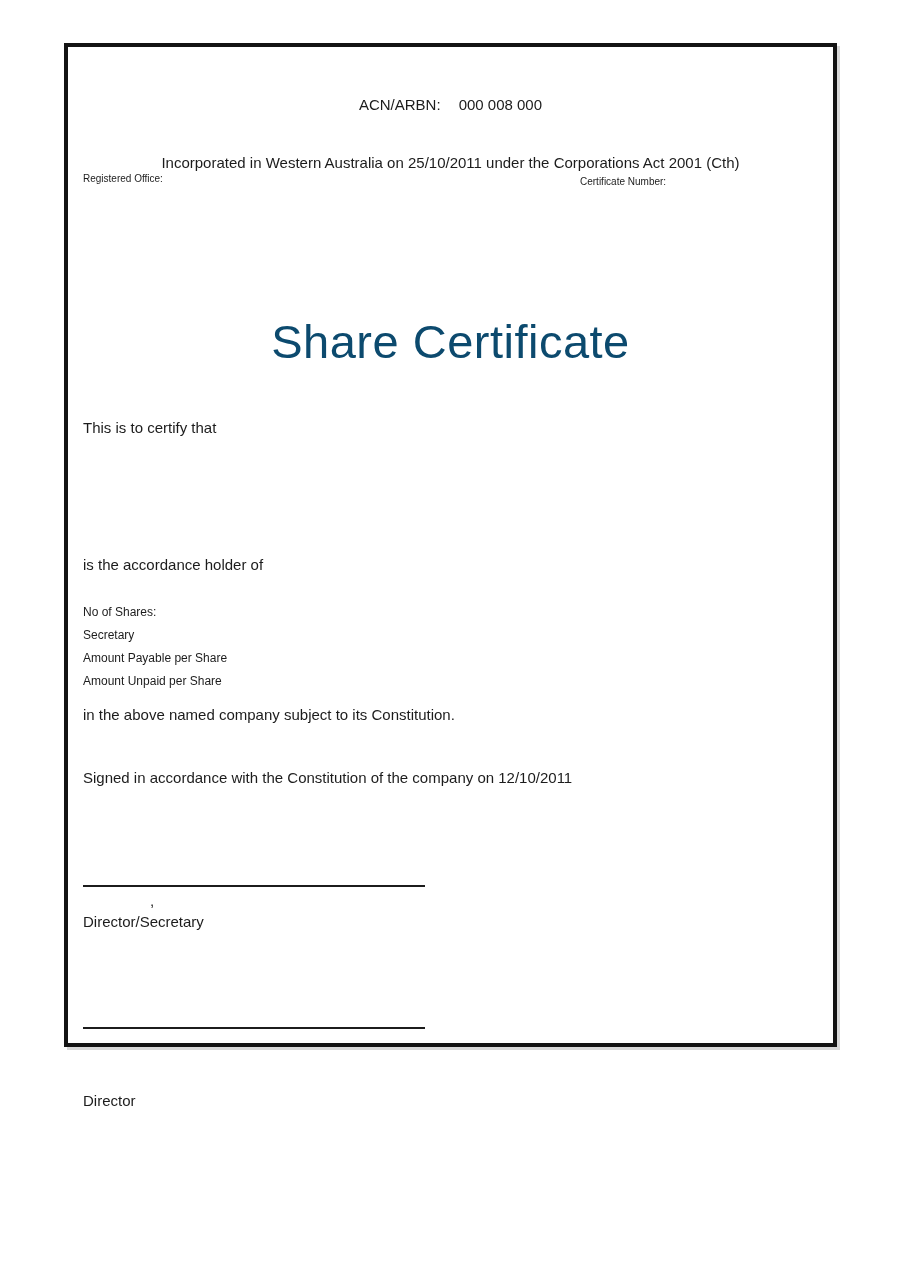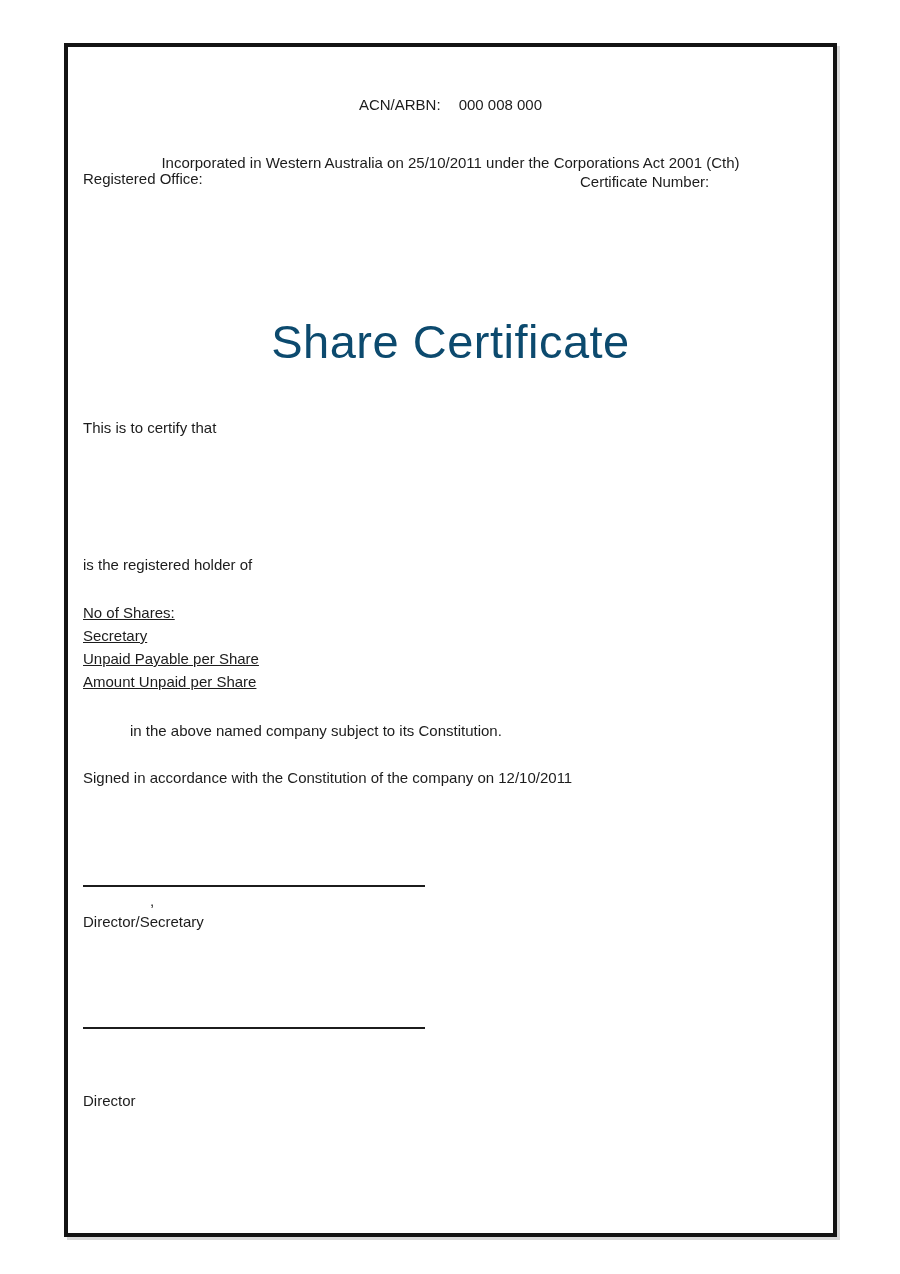--- a/index.html
+++ b/index.html
@@ -6,51 +6,51 @@
   html, body {
     width: 900px; height: 1274px;
     background: #ffffff;
     font-family: "Liberation Sans", "DejaVu Sans", sans-serif;
     color: #1c1c1c;
     position: relative;
   }
   .certificate {
     position: absolute;
     left: 64px; top: 43px;
-    width: 773px; height: 1194px;
+    width: 773px; height: 1004px;
     border: 4px solid #141414;
     background: #ffffff;
     box-shadow: 3px 3px 0 rgba(0,0,0,0.15);
   }
   .abs { position: absolute; }
   .center-row {
     left: 0; right: 0;
     display: flex; justify-content: center;
     font-size: 15px; line-height: 18px;
     white-space: nowrap;
   }
   .acn-row { top: 49px; gap: 18px; }
   .inc-row { top: 72px; margin-top: 35px; }
-  .label { font-size: 15px; line-height: 18px; white-space: nowrap; }
+  .label { font-size: 10px; line-height: 18px; white-space: nowrap; }
   .reg-office { left: 15px; top: 123px; }
   .cert-number { left: 512px; top: 126px; }
   .title {
     left: 0; right: 0; top: 266px;
     text-align: center;
     font-size: 47px;
     line-height: 58px;
     letter-spacing: 0.5px;
     color: #0c4a6e;
   }
   .body-line { left: 15px; font-size: 15px; line-height: 19px; white-space: nowrap; }
   .certify    { top: 371px; }
   .holder     { top: 508px; }
   .shares     { top: 554px; }
-  .shares div { font-size: 15px; line-height: 23px; white-space: nowrap; text-decoration: underline; }
-  .company    { top: 674px; margin-left: 47px; }
+  .shares div { font-size: 12px; line-height: 23px; white-space: nowrap; }
+  .company    { top: 658px; }
   .signed     { top: 721px; }
   .sig-line {
     left: 15px; width: 342px; height: 0;
     border-top: 2px solid #1c1c1c;
   }
   .sig-line-1 { top: 838px; }
   .sig-line-2 { top: 980px; }
   .pre-comma  { left: 82px; top: 845px; font-size: 15px; line-height: 18px; }
   .sig-label-1 { top: 865px; }
   .sig-label-2 { top: 1044px; }
@@ -66,26 +66,26 @@
   </div>
   <div class="abs center-row inc-row">Incorporated in Western Australia on 25/10/2011 under the Corporations Act 2001 (Cth)</div>
 
   <div class="abs label reg-office">Registered Office:</div>
   <div class="abs label cert-number">Certificate Number:</div>
 
   <div class="abs title">Share Certificate</div>
 
   <div class="abs body-line certify">This is to certify that</div>
 
-  <div class="abs body-line holder">is the registered holder of</div>
+  <div class="abs body-line holder">is the accordance holder of</div>
 
   <div class="abs body-line shares">
     <div>No of Shares:</div>
     <div>Secretary</div>
-    <div>Unpaid Payable per Share</div>
+    <div>Amount Payable per Share</div>
     <div>Amount Unpaid per Share</div>
   </div>
 
   <div class="abs body-line company">in the above named company subject to its Constitution.</div>
 
   <div class="abs body-line signed">Signed in accordance with the Constitution of the company on 12/10/2011</div>
 
   <div class="abs sig-line sig-line-1"></div>
   <div class="abs label pre-comma">,</div>
   <div class="abs body-line sig-label-1">Director/Secretary</div>

